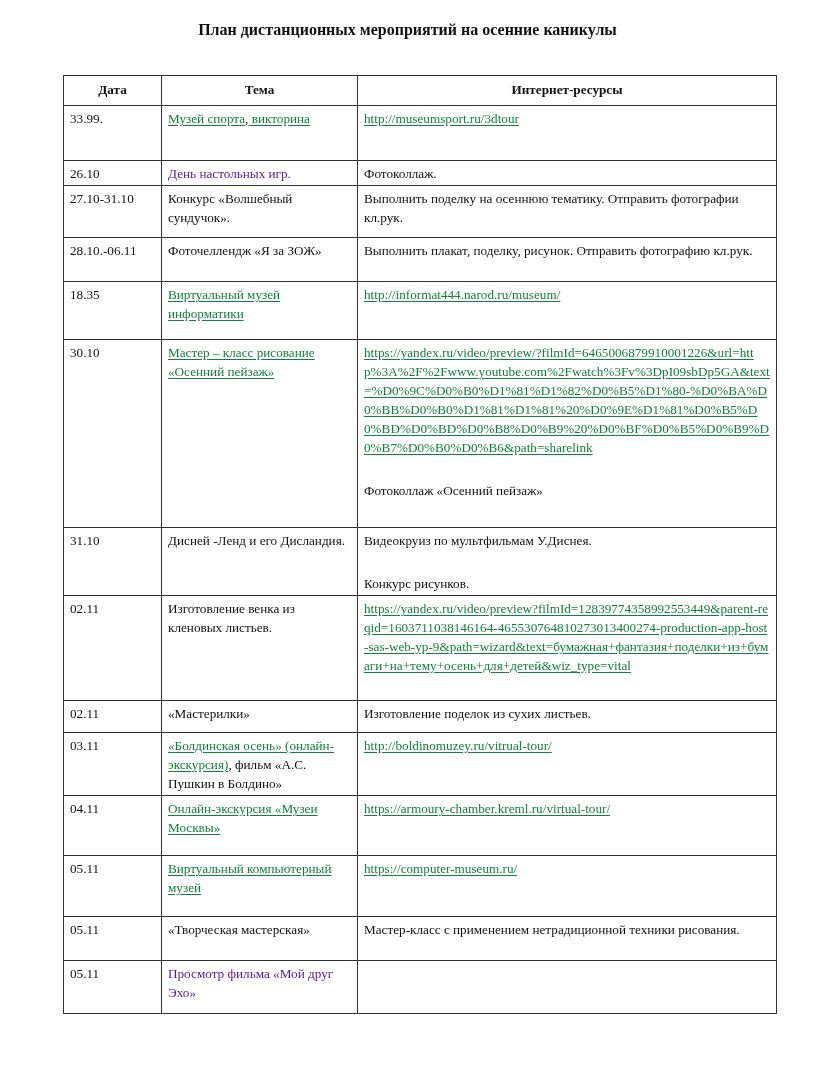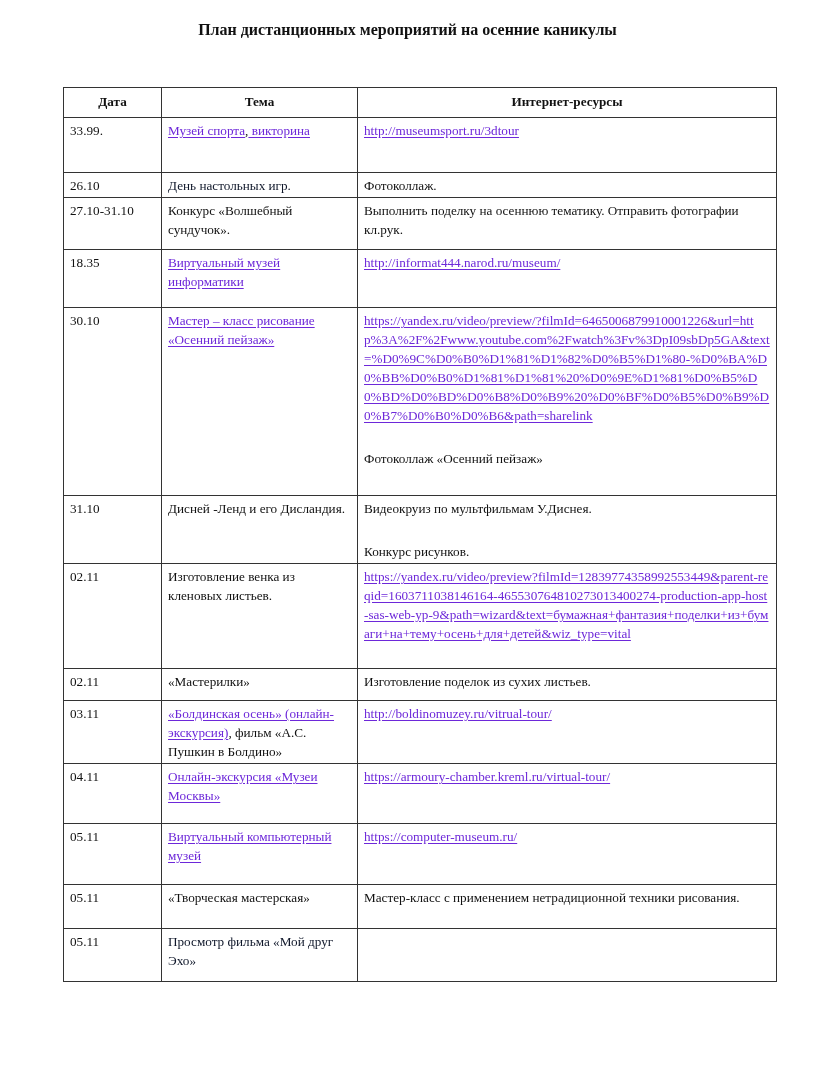--- a/index.html
+++ b/index.html
@@ -1,27 +1,27 @@
 <!DOCTYPE html>
 <html><head>
 <meta charset="utf-8">
 <style>
   html, body { margin: 0; padding: 0; background: #ffffff; }
   body { width: 815px; height: 1080px; position: relative; overflow: hidden;
          font-family: "Liberation Serif", "DejaVu Serif", serif; color: #111; }
   .title { position: absolute; left: 0; width: 815px; top: 22px; text-align: center;
            font-weight: bold; font-size: 16px; line-height: 16px; }
-  table.plan { position: absolute; left: 63px; top: 87px; width: 713px;
+  table.plan { position: absolute; left: 63px; top: 75px; width: 713px;
                border-collapse: collapse; table-layout: fixed; font-size: 13.2px; line-height: 19px; }
   table.plan th, table.plan td { border: 1px solid #333; vertical-align: top;
                padding: 3px 6px 2px 6px; text-align: left; word-wrap: break-word; overflow-wrap: anywhere; }
   table.plan th { font-weight: bold; text-align: center; padding-top: 4px; }
   col.c1 { width: 98px; } col.c2 { width: 196px; } col.c3 { width: 419px; }
-  .link { color: #6d28d9; text-decoration: underline; text-underline-offset: 2px; }
-  .blue { color: #0f172a; }
+  .link { color: #15803d; text-decoration: underline; text-underline-offset: 2px; }
+  .blue { color: #4c1d95; }
   .para { display: block; }
   .para + .para { margin-top: 24px; }
   .url { word-break: break-all; }
 </style>
 </head>
 <body>
 
 <div class="title">
   <div>План дистанционных мероприятий  на осенние каникулы</div>
 </div>
@@ -47,20 +47,25 @@
     </tr>
     <tr style="height:18px">
       <td>26.10</td>
       <td><span class="blue">День настольных игр.</span></td>
       <td>Фотоколлаж.</td>
     </tr>
     <tr style="height:52px">
       <td>27.10-31.10</td>
       <td>Конкурс «Волшебный сундучок».</td>
       <td>Выполнить поделку  на осеннюю тематику. Отправить фотографии кл.рук.</td>
+    </tr>
+    <tr style="height:44px">
+      <td>28.10.-06.11</td>
+      <td>Фоточеллендж «Я за ЗОЖ»</td>
+      <td>Выполнить плакат, поделку, рисунок. Отправить фотографию кл.рук.</td>
     </tr>
     <tr style="height:58px">
       <td>18.35</td>
       <td><span class="link">Виртуальный музей информатики</span></td>
       <td><span class="link url">http://informat444.narod.ru/museum/</span></td>
     </tr>
     <tr style="height:188px">
       <td>30.10</td>
       <td><span class="link">Мастер – класс рисование «Осенний пейзаж»</span></td>
       <td>

